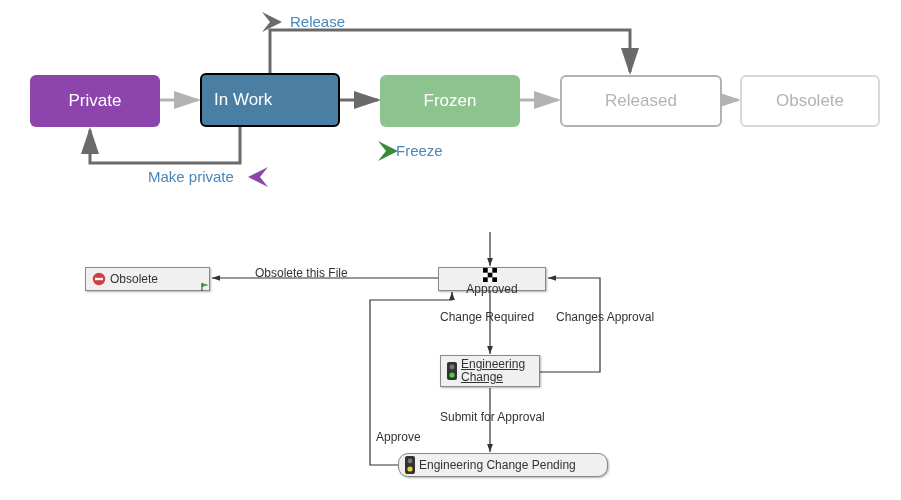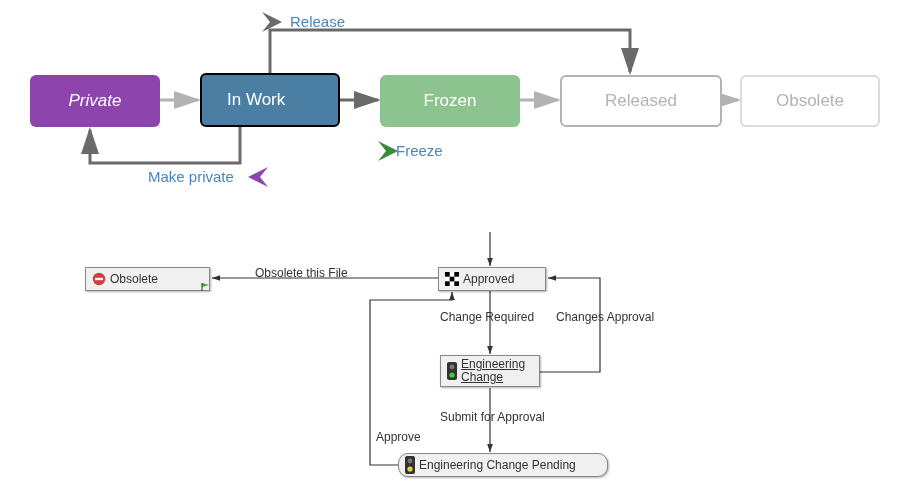--- a/index.html
+++ b/index.html
@@ -29,24 +29,24 @@
 
   <line x1="520" y1="100" x2="558" y2="100" stroke="#b3b3b3" stroke-width="3" marker-end="url(#ahGrey)"></line>
 
   <line x1="700" y1="100" x2="738" y2="100" stroke="#b3b3b3" stroke-width="3" marker-end="url(#ahGrey)"></line>
 
   <path d="M270 75 L270 30 L630 30 L630 72" fill="none" stroke="#6a6a6a" stroke-width="3" marker-end="url(#ahDark)"></path>
 
   <path d="M240 127 L240 163 L90 163 L90 130" fill="none" stroke="#6a6a6a" stroke-width="3" marker-end="url(#ahDark)"></path>
 </svg>
 
-<div class="box" style="left:30px;top:75px;width:130px;height:52px;background:#8e44ad;color:#fff;font-style:italic;">
+<div class="box" style="left:30px;top:75px;width:130px;height:52px;background:#8e44ad;color:#fff;">
   <span>Private</span>
 </div>
-<div class="box" style="left:200px;top:73px;width:140px;height:54px;background:#4a7fa3;color:#fff;border:2.5px solid #000;padding-left:25px;justify-content:flex-start;box-sizing:border-box;">
+<div class="box" style="left:200px;top:73px;width:140px;height:54px;background:#4a7fa3;color:#fff;border:2.5px solid #000;padding-left:12px;justify-content:flex-start;box-sizing:border-box;">
   <span>In Work</span>
 </div>
 <div class="box" style="left:380px;top:75px;width:140px;height:52px;background:#8cc38e;color:#fff;">
   <span>Frozen</span>
 </div>
 <div class="box" style="left:560px;top:75px;width:162px;height:52px;background:#fff;color:#b3b3b3;border:2px solid #b3b3b3;box-sizing:border-box;">
   <span>Released</span>
 </div>
 <div class="box" style="left:740px;top:75px;width:140px;height:52px;background:#fff;color:#b3b3b3;border:2px solid #d9d9d9;box-sizing:border-box;">
   <span>Obsolete</span>
@@ -92,21 +92,21 @@
       <circle cx="7" cy="7" r="6.2" fill="#d23d3d"></circle>
       <rect x="3" y="5.8" width="8" height="2.4" fill="#fff"></rect>
     </svg>
   <span>Obsolete</span>
   <svg width="10" height="10" style="position:absolute;right:-2px;bottom:-2px;">
       <path d="M1 1 L8 3 L1 5 Z" fill="#3cae3c"></path>
       <line x1="1" y1="1" x2="1" y2="9" stroke="#333"></line>
     </svg>
 </div>
 
-<div class="wfbox" style="left:438px;top:267px;width:108px;height:24px;">
+<div class="wfbox" style="left:438px;top:267px;width:108px;height:24px;flex-direction:column;">
   <svg class="icon" width="14" height="14">
     <rect x="0" y="0" width="14" height="14" fill="#fff"></rect>
     <rect x="0" y="0" width="4.7" height="4.7" fill="#000"></rect>
       <rect x="9.3" y="0" width="4.7" height="4.7" fill="#000"></rect>
     <rect x="4.7" y="4.7" width="4.7" height="4.7" fill="#000"></rect>
     <rect x="0" y="9.3" width="4.7" height="4.7" fill="#000"></rect>
       <rect x="9.3" y="9.3" width="4.7" height="4.7" fill="#000"></rect>
   </svg>
   <span>Approved</span>
 </div>

